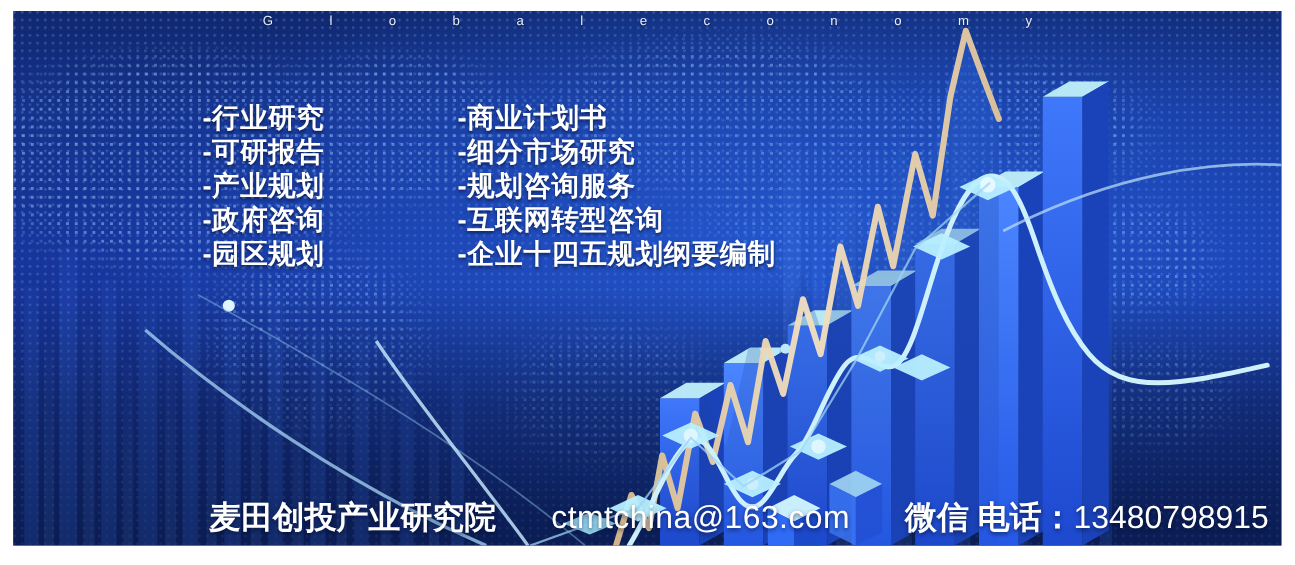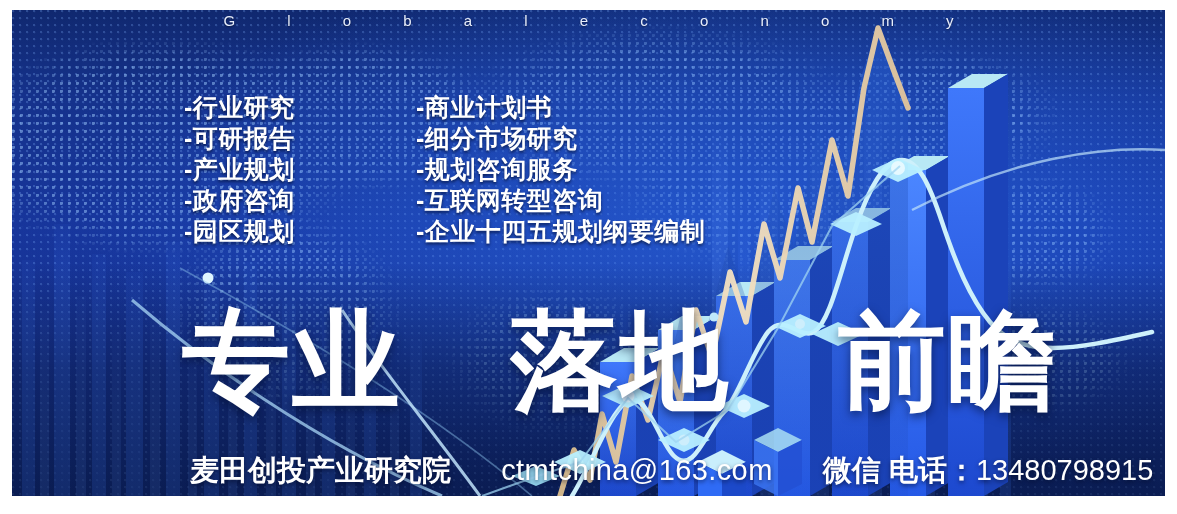--- a/index.html
+++ b/index.html
@@ -58,21 +58,21 @@
   .vignette{
     position:absolute; left:0; top:52%; width:100%; height:48%;
     background:linear-gradient(180deg, rgba(8,24,70,0.0) 0%, rgba(8,24,70,0.45) 45%, rgba(7,20,62,0.62) 100%);
   }
 
   
   #headerword{
     position:absolute; left:0; top:2px; width:100%;
     text-align:center;
     color:#e8eefc;
-    font-size:15px;
+    font-size:12px;
     letter-spacing:24px;
     text-indent:24px;
     font-weight:400;
     text-shadow:0 1px 2px rgba(0,0,0,.45);
     white-space:nowrap;
   }
 
   
   .svc{position:absolute; color:#ffffff; font-weight:700; font-size:25px; line-height:31px;
        text-shadow:0 2px 3px rgba(0,10,40,.65); letter-spacing:.5px;}
@@ -289,27 +289,20 @@
   </div>
 
   <div class="svc" id="svc-left">
     <div>-行业研究</div>
     <div>-可研报告</div>
     <div>-产业规划</div>
     <div>-政府咨询</div>
     <div>-园区规划</div>
   </div>
 
-  <div id="headline">
-    <span>专业</span>
-    <span class="gap"></span>
-    <span>落地</span>
-    <span class="gap"></span>
-    <span>前瞻</span>
-  </div>
 
   <div id="footer">
     <span>麦田创投产业研究院</span>
     <span class="sp"></span>
     <span class="mail">ctmtchina@163.com</span>
     <span class="sp"></span>
     <span class="wx">微信 电话：</span><span class="tel">13480798915</span>
   </div>
 
 </div>

